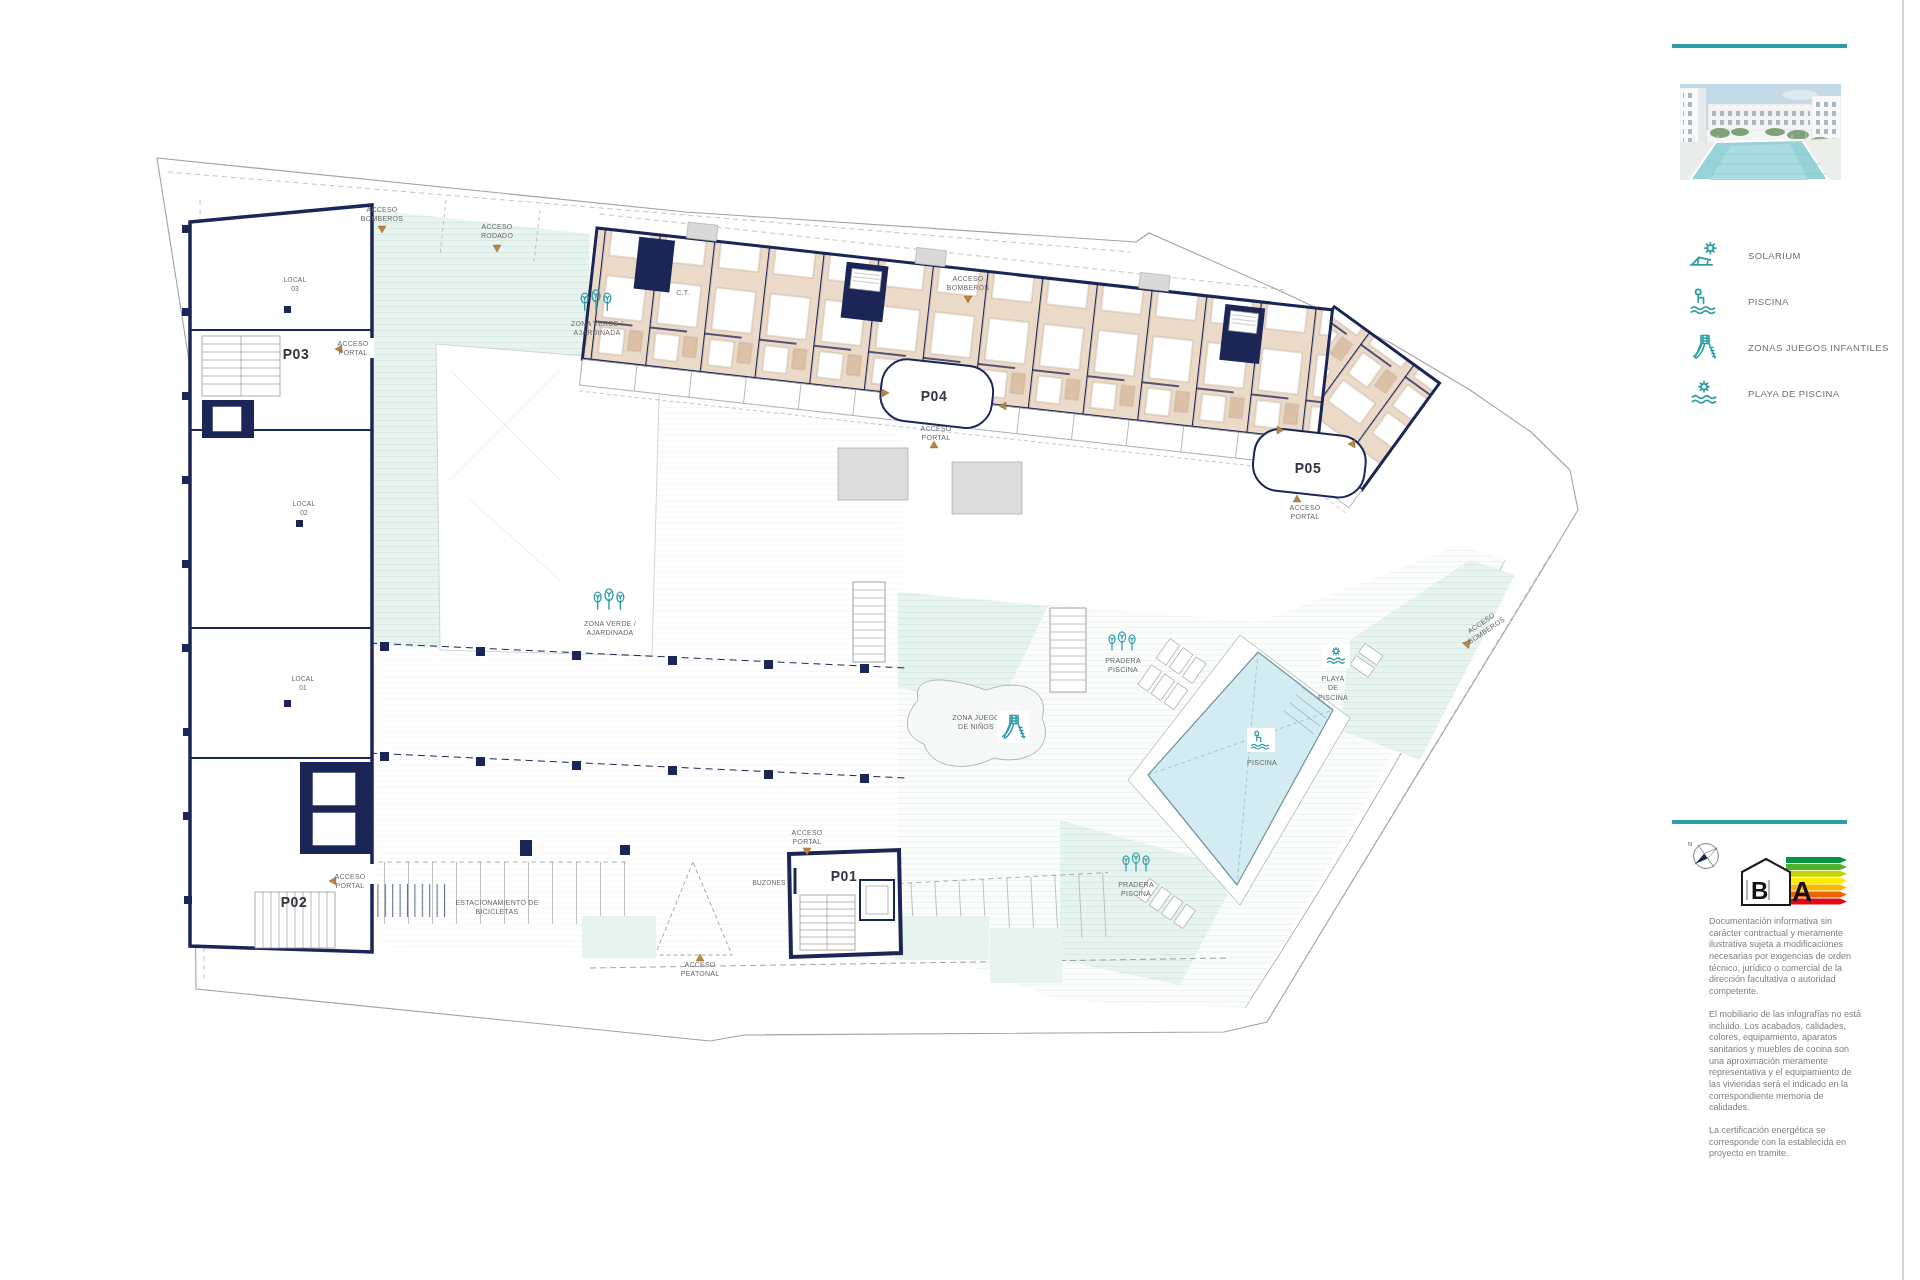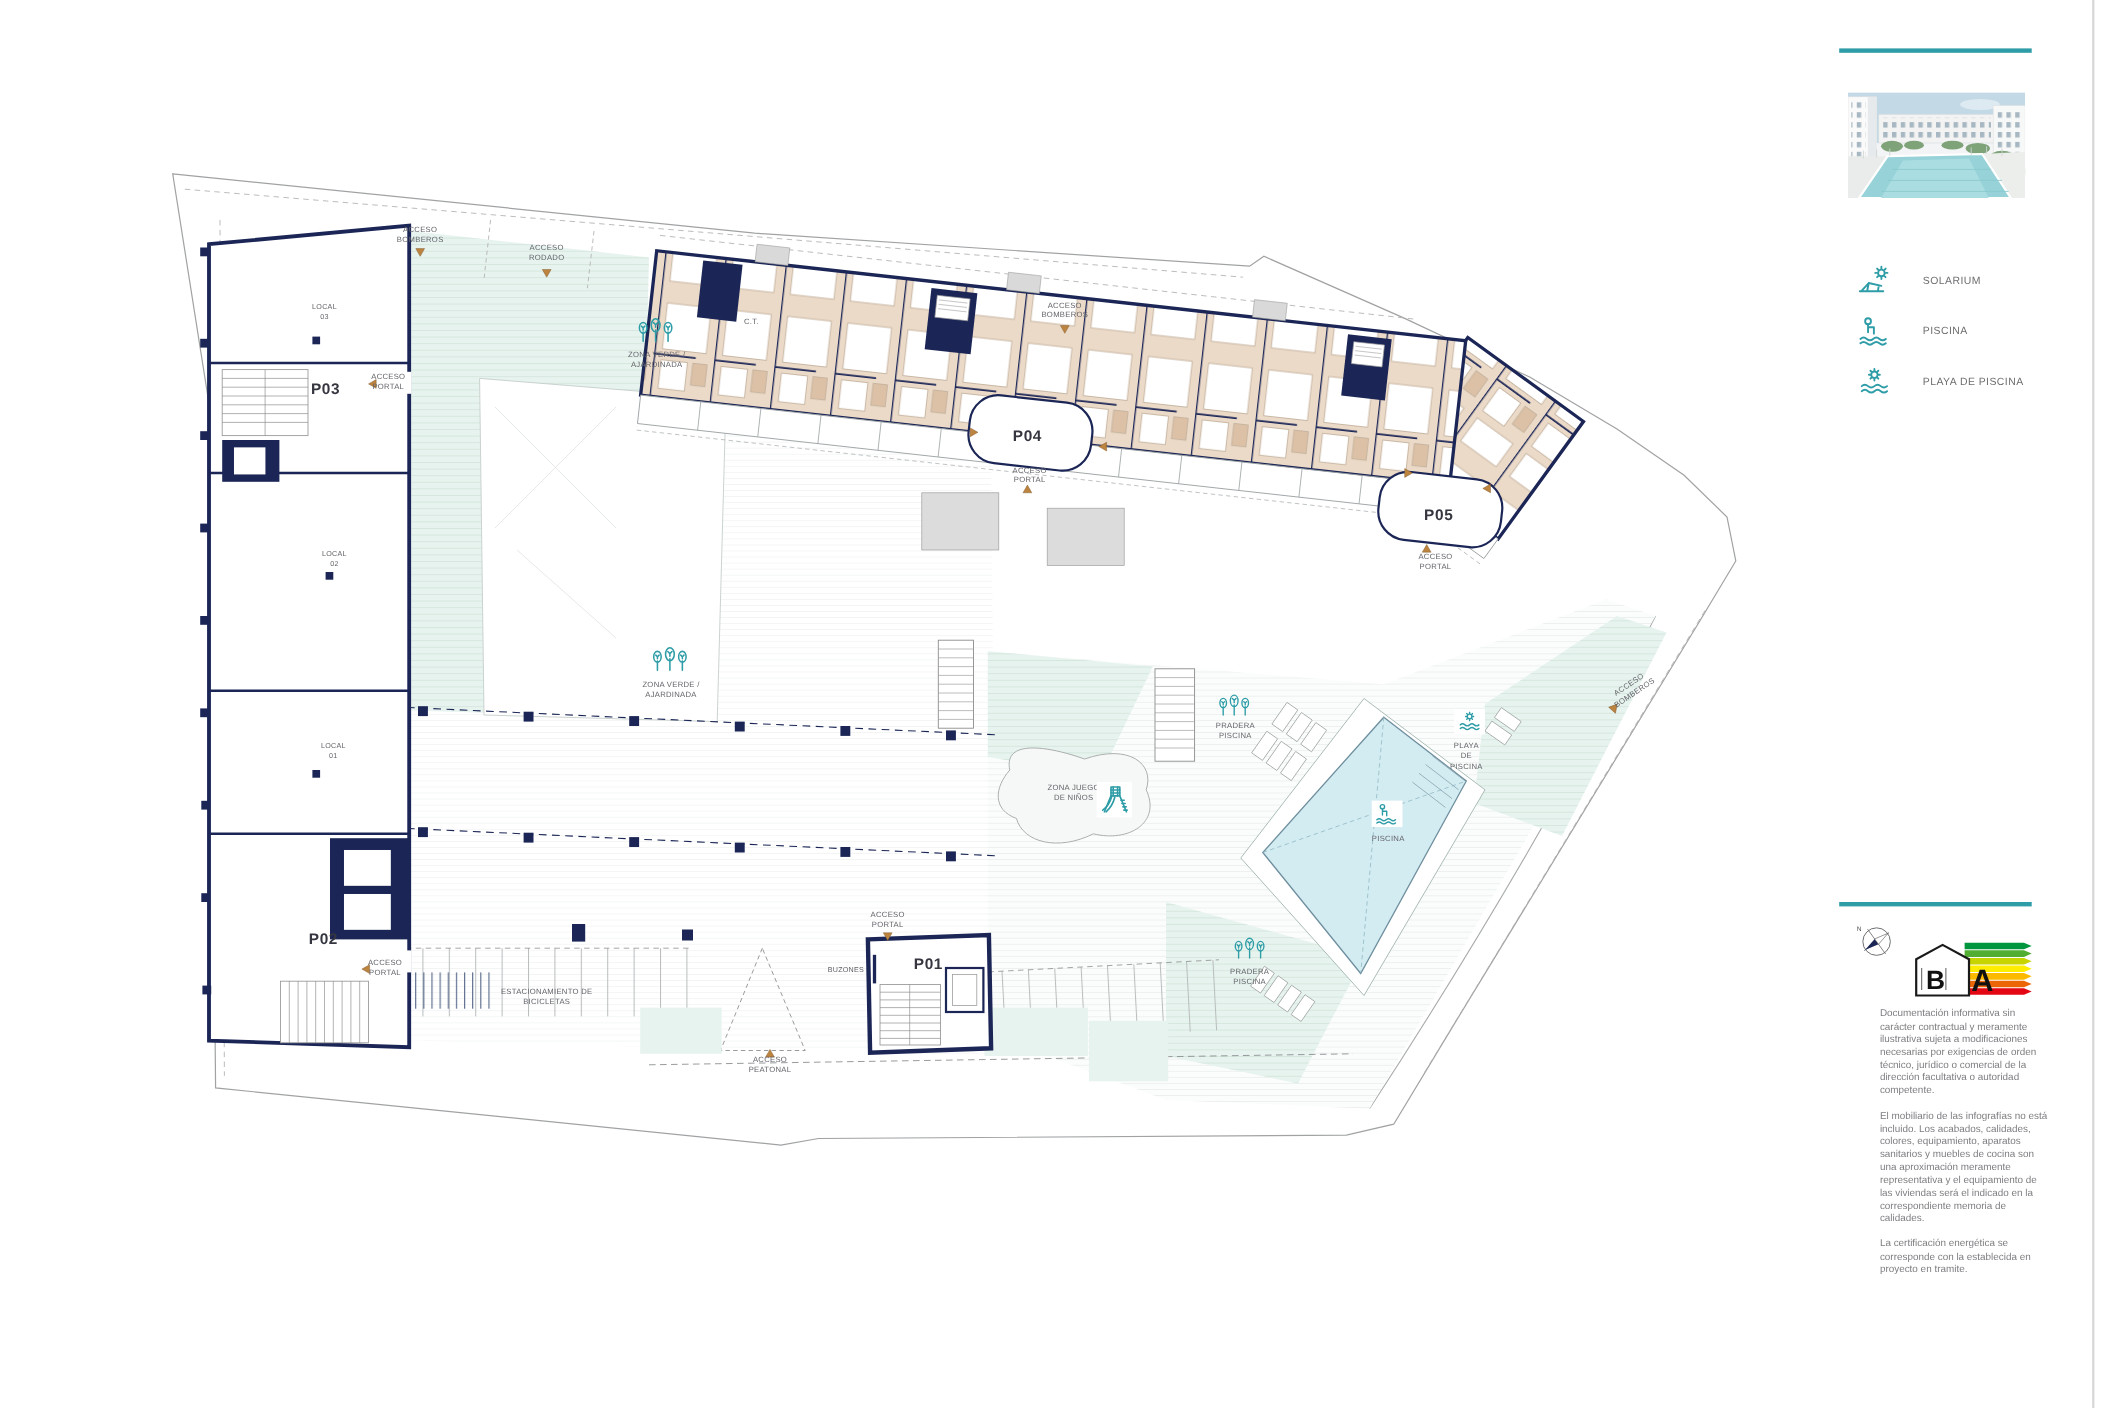--- a/index.html
+++ b/index.html
@@ -270,21 +270,21 @@
 RODADO</div>
         <div class="plan-label small" style="left: 295px; top: 285px;">LOCAL
 03</div>
         <div class="plan-label portal" style="left: 296px; top: 354px;">P03</div>
         <div class="plan-label" style="left: 353px; top: 348px;">ACCESO
 PORTAL</div>
         <div class="plan-label small" style="left: 304px; top: 509px;">LOCAL
 02</div>
         <div class="plan-label small" style="left: 303px; top: 684px;">LOCAL
 01</div>
-        <div class="plan-label portal" style="left: 294px; top: 854px;">P02</div>
+        <div class="plan-label portal" style="left: 294px; top: 902px;">P02</div>
         <div class="plan-label" style="left: 350px; top: 881px;">ACCESO
 PORTAL</div>
         <div class="plan-label" style="left: 497px; top: 907px;">ESTACIONAMIENTO DE
 BICICLETAS</div>
         <div class="plan-label" style="left: 597px; top: 328px;">ZONA VERDE /
 AJARDINADA</div>
         <div class="plan-label" style="left: 683px; top: 293px;">C.T.</div>
         <div class="plan-label" style="left: 968px; top: 283px;">ACCESO
 BOMBEROS</div>
         <div class="plan-label portal" style="left: 934px; top: 396px;">P04</div>
@@ -431,20 +431,32 @@
           <svg viewBox="0 0 26 24" fill="none" stroke="currentColor" stroke-width="1.5" stroke-linecap="round" stroke-linejoin="round">
             <circle cx="8" cy="4.2" r="2.3"></circle>
     <path d="M8 6.8V13M8 9h4.6M12.6 9v5"></path>
     <path d="M2 18.2q2.5-2.2 5 0t5 0t5 0t5 0M2 21.6q2.5-2.2 5 0t5 0t5 0t5 0"></path>
           </svg>
         </span>
         <span class="legend-label">PISCINA</span>
       </li>
       <li>
         <span class="legend-icon">
+          <svg viewBox="0 0 26 28" fill="none" stroke="currentColor" stroke-width="1.5" stroke-linecap="round" stroke-linejoin="round">
+            <rect x="10" y="2.5" width="8" height="8"></rect>
+    <path d="M12 2.5v8M16 2.5v8M10 5.2h8M10 7.9h8"></path>
+    <path d="M10 10.5 4 25M18 10.5 24 25"></path>
+    <path d="M10.5 11.5C9 17 6.5 20.5 2.5 23.5M13.5 11.5C12 17.5 9.5 21.5 5.5 25"></path>
+    <path d="M19 14.5h3M19.9 17.5h3M20.8 20.5h3M21.7 23.5h3"></path>
+          </svg>
+        </span>
+        <span class="legend-label">ZONAS JUEGOS INFANTILES</span>
+      </li>
+      <li>
+        <span class="legend-icon">
           <svg viewBox="0 0 26 22" fill="none" stroke="currentColor" stroke-width="1.5" stroke-linecap="round" stroke-linejoin="round">
             <circle cx="13" cy="5.5" r="2.5"></circle>
     <path d="M13 1v1.2M13 8.8V10M8.7 5.5H10M16 5.5h1.3M9.9 2.4l.9.9M15.2 7.7l.9.9M16.1 2.4l-.9.9M10.8 7.7l-.9.9"></path>
     <path d="M3 14.5q2.5-2.2 5 0t5 0t5 0t5 0M3 18.5q2.5-2.2 5 0t5 0t5 0t5 0"></path>
           </svg>
         </span>
         <span class="legend-label">PLAYA DE PISCINA</span>
       </li>
     </ul>
 

